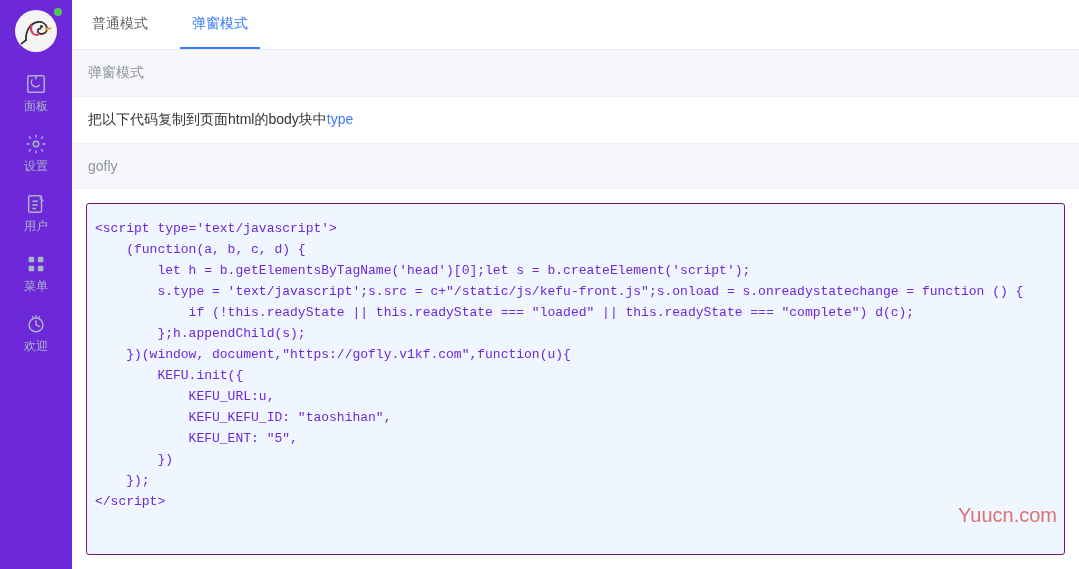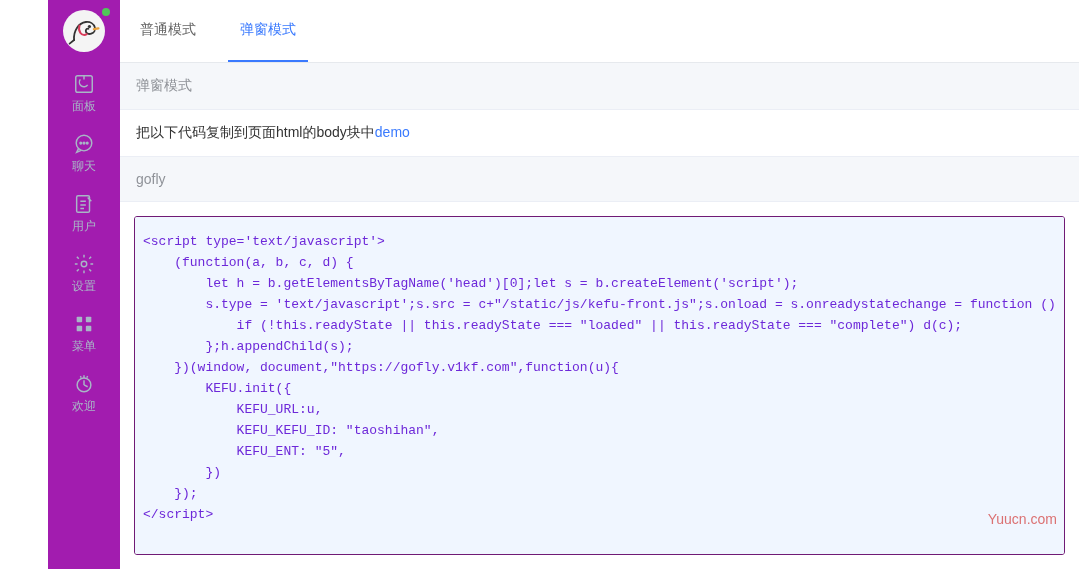--- a/index.html
+++ b/index.html
@@ -8,26 +8,25 @@
       background: #fff;
       overflow: hidden;
     }
     .app {
       display: flex;
       width: 1079px;
       height: 569px;
     }
     .sidebar {
       width: 72px;
-      background: #a21caf;
+      background: #6d28d9;
       display: flex;
       flex-direction: column;
       align-items: center;
       flex-shrink: 0;
-      margin-left: 48px;
     }
     .avatar-wrap {
       width: 100%;
       padding: 10px 0 12px;
       display: flex;
       justify-content: center;
       position: relative;
     }
     .avatar {
       width: 42px;
@@ -72,21 +71,21 @@
     .nav-label {
       font-size: 12px;
     }
     .main {
       flex: 1;
       display: flex;
       flex-direction: column;
       overflow: hidden;
     }
     .tabs {
-      height: 63px;
+      height: 50px;
       border-bottom: 1px solid #e6e9ed;
       display: flex;
       align-items: stretch;
       padding-left: 8px;
     }
     .tab {
       padding: 0 12px;
       display: flex;
       align-items: center;
       font-size: 14px;
@@ -128,21 +127,21 @@
       line-height: 21px;
       color: #6d28d9;
       white-space: pre;
       overflow: auto;
       flex: 1;
     }
     .watermark {
       position: absolute;
       right: 22px;
       bottom: 42px;
-      font-size: 14px;
+      font-size: 20px;
       font-weight: 500;
       color: #d85a5a;
       opacity: 0.85;
       pointer-events: none;
       margin-left: 12px;
     }
     .content-scroll {
       flex: 1;
       overflow-y: auto;
       position: relative;
@@ -172,53 +171,41 @@
     <div class="nav-item">
       <span class="icon">
         <svg width="22" height="22" viewBox="0 0 24 24" fill="none" stroke="currentColor" stroke-width="1.6">
             <rect x="3" y="3" width="18" height="18" rx="2"></rect>
             <path d="M8 7 a4 4 0 1 0 8 6 M12 3 v4"></path>
           </svg>
       </span>
       <span class="nav-label">面板</span>
     </div>
 
-    <div class="nav-item">
-      <span class="icon">
-        <svg width="22" height="22" viewBox="0 0 24 24" fill="none" stroke="currentColor" stroke-width="1.6">
-            <circle cx="12" cy="11" r="8.5"></circle>
-            <path d="M6 17 l-2 4 5-2"></path>
-            <circle cx="8.5" cy="11" r="0.9" fill="currentColor"></circle>
-            <circle cx="12" cy="11" r="0.9" fill="currentColor"></circle>
-            <circle cx="15.5" cy="11" r="0.9" fill="currentColor"></circle>
-          </svg>
-      </span>
-      <span class="nav-label">聊天</span>
-    </div>
-
-
+
+
+
+    <div class="nav-item">
+      <span class="icon">
+        <svg width="22" height="22" viewBox="0 0 24 24" fill="none" stroke="currentColor" stroke-width="1.6">
+            <circle cx="12" cy="12" r="3"></circle>
+            <path d="M12 2 v3 M12 19 v3 M4.2 4.2 l2.1 2.1 M17.7 17.7 l2.1 2.1 M2 12 h3 M19 12 h3 M4.2 19.8 l2.1-2.1 M17.7 6.3 l2.1-2.1"></path>
+          </svg>
+      </span>
+      <span class="nav-label">设置</span>
+    </div>
 
     <div class="nav-item">
       <span class="icon">
         <svg width="22" height="22" viewBox="0 0 24 24" fill="none" stroke="currentColor" stroke-width="1.6">
             <rect x="4" y="3" width="14" height="18" rx="1.5"></rect>
             <path d="M16 5 l4 4 M8 9 h6 M8 13 h6 M8 17 h4"></path>
           </svg>
       </span>
       <span class="nav-label">用户</span>
-    </div>
-
-    <div class="nav-item">
-      <span class="icon">
-        <svg width="22" height="22" viewBox="0 0 24 24" fill="none" stroke="currentColor" stroke-width="1.6">
-            <circle cx="12" cy="12" r="3"></circle>
-            <path d="M12 2 v3 M12 19 v3 M4.2 4.2 l2.1 2.1 M17.7 17.7 l2.1 2.1 M2 12 h3 M19 12 h3 M4.2 19.8 l2.1-2.1 M17.7 6.3 l2.1-2.1"></path>
-          </svg>
-      </span>
-      <span class="nav-label">设置</span>
     </div>
 
     <div class="nav-item">
       <span class="icon">
         <svg width="22" height="22" viewBox="0 0 24 24" fill="currentColor">
             <rect x="4" y="4" width="6" height="6" rx="1"></rect>
             <rect x="14" y="4" width="6" height="6" rx="1"></rect>
             <rect x="4" y="14" width="6" height="6" rx="1"></rect>
             <rect x="14" y="14" width="6" height="6" rx="1"></rect>
           </svg>
@@ -243,21 +230,21 @@
         <span>普通模式</span>
       </div>
       <div class="tab active">
         <span>弹窗模式</span>
       </div>
     </div>
 
     <div class="content-scroll">
       <div class="section-header">弹窗模式</div>
       <div class="instruction">
-        <span>把以下代码复制到页面html的body块中</span><span class="link">demo</span>
+        <span>把以下代码复制到页面html的body块中</span><span class="link">type</span>
       </div>
       <div class="section-header">gofly</div>
       <div class="code-block">&lt;script type='text/javascript'&gt;
     (function(a, b, c, d) {
         let h = b.getElementsByTagName('head')[0];let s = b.createElement('script');
         s.type = 'text/javascript';s.src = c+"/static/js/kefu-front.js";s.onload = s.onreadystatechange = function () {
             if (!this.readyState || this.readyState === "loaded" || this.readyState === "complete") d(c);
         };h.appendChild(s);
     })(window, document,"https://gofly.v1kf.com",function(u){
         KEFU.init({

